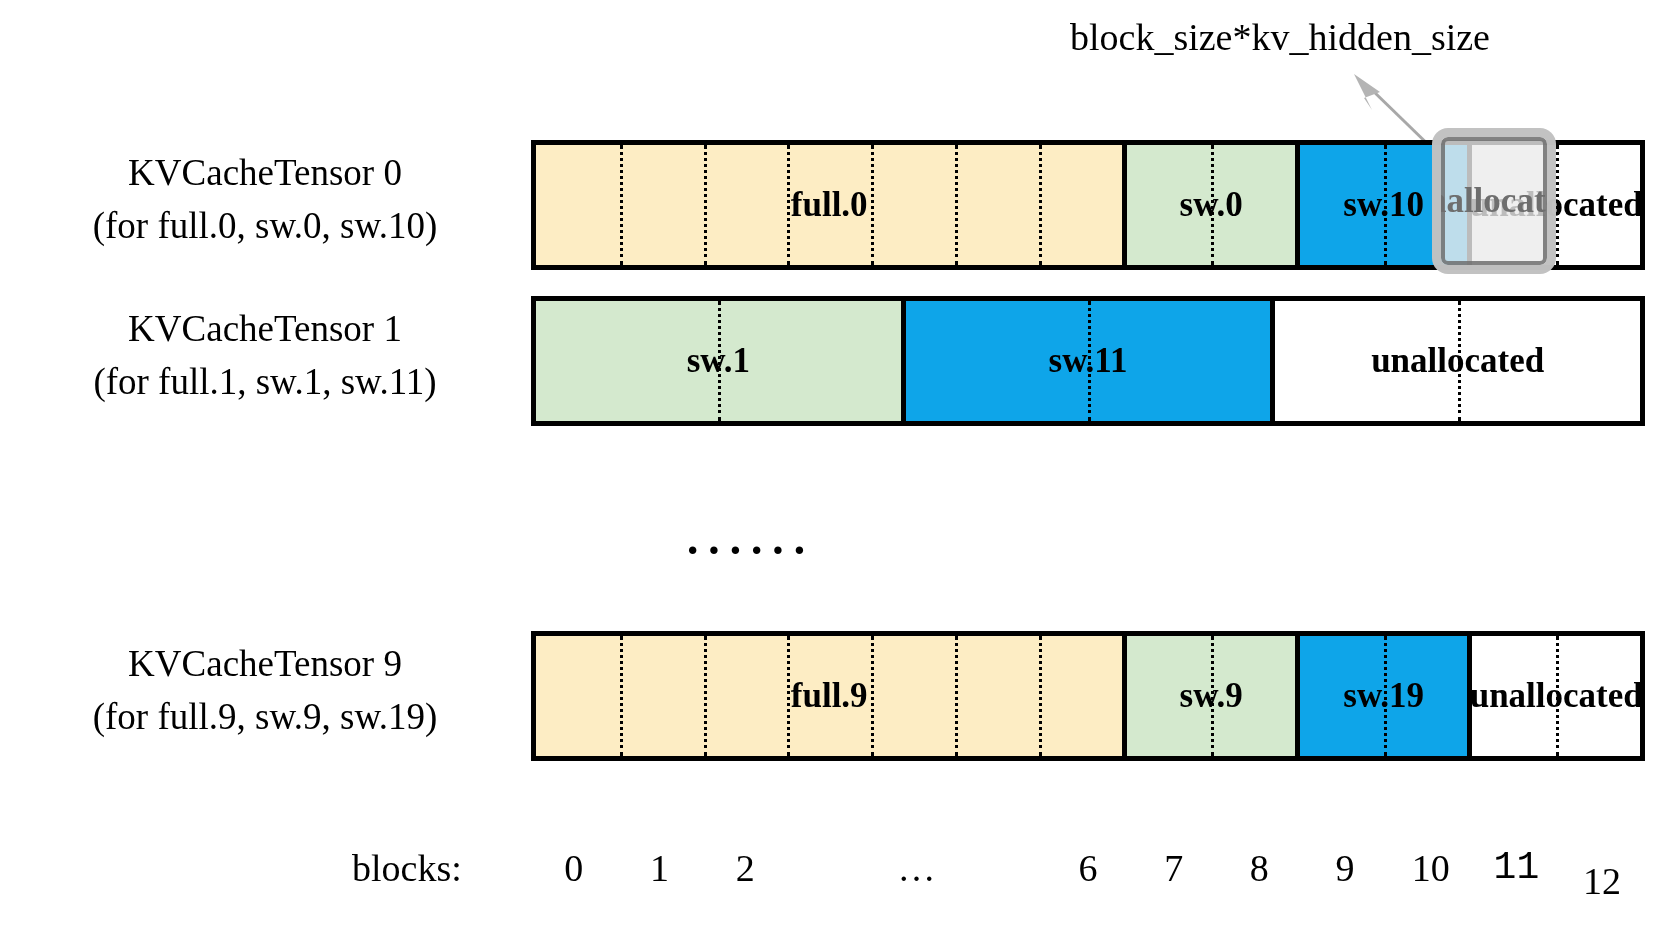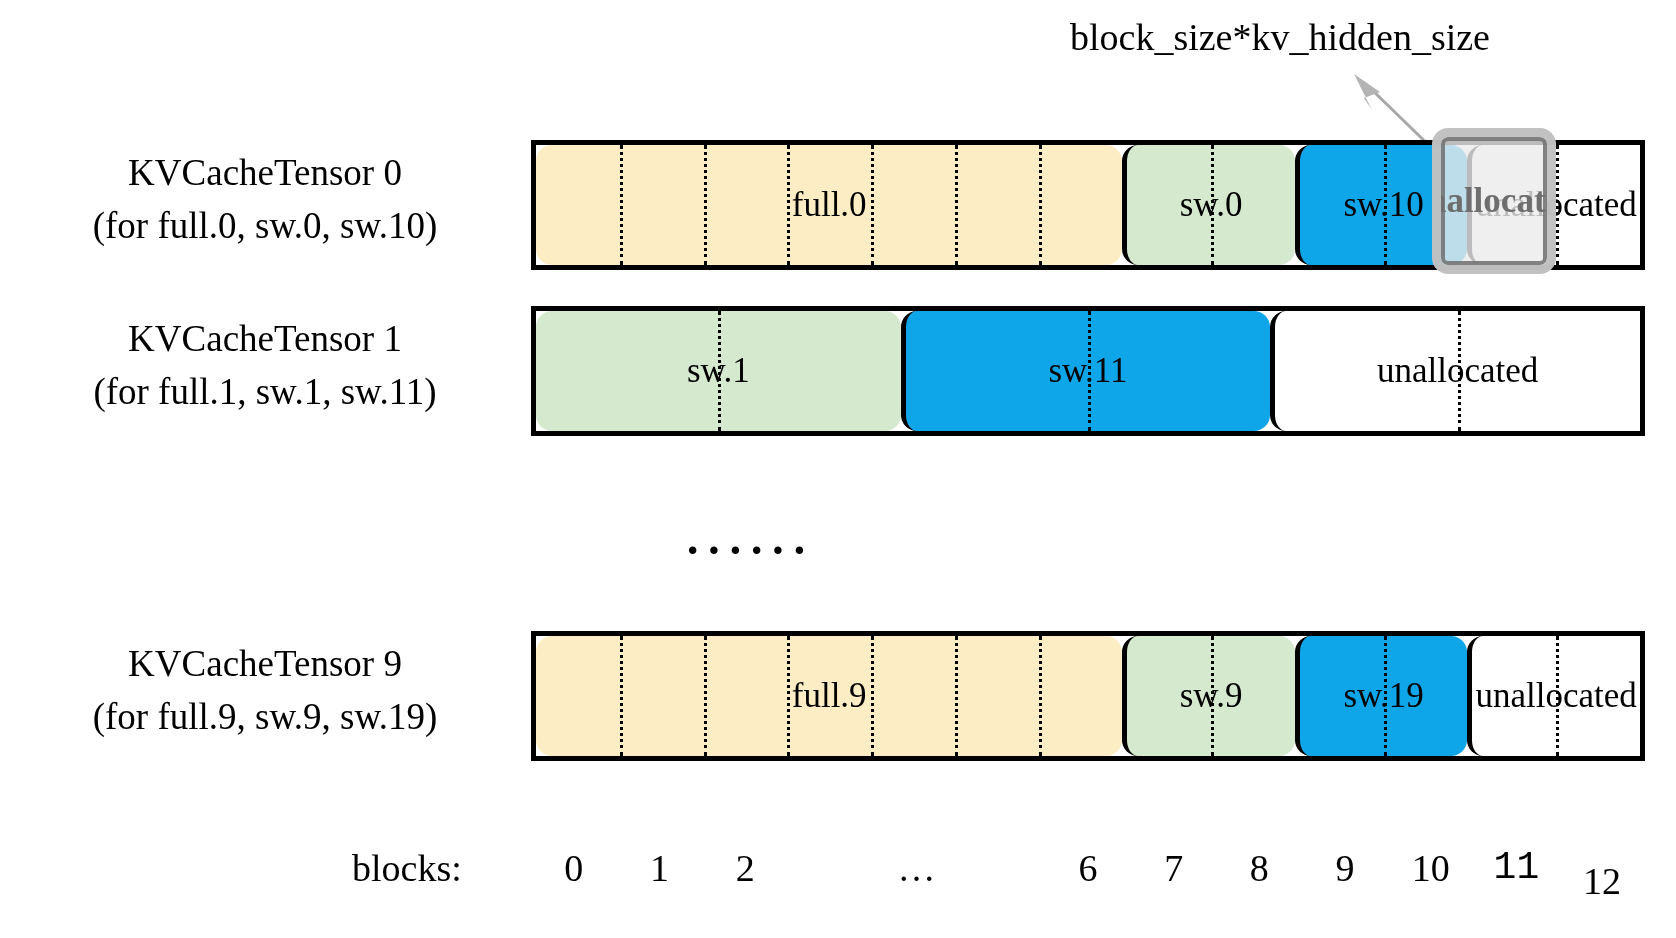--- a/index.html
+++ b/index.html
@@ -39,21 +39,21 @@
   }
 
   
   .tensor-row {
     position: absolute;
     left: 0;
     width: 1676px;
     height: 138px;
   }
   #row-0 { top: 134px; }
-  #row-1 { top: 300px; }
+  #row-1 { top: 290px; }
   #row-9 { top: 625px; }
 
   .row-label {
     position: absolute;
     left: 20px;
     top: 12px;
     width: 490px;
     text-align: center;
     font-size: 37px;
     line-height: 53px;
@@ -73,27 +73,26 @@
     background: #ffffff;
     display: flex;
     align-items: stretch;
   }
   .segment {
     position: relative;
     box-sizing: border-box;
     display: flex;
     align-items: center;
     justify-content: center;
-    font-weight: normal;
+    font-weight: bold;
     font-size: 35px;
     line-height: 38px;
     text-align: center;
     color: #000000;
     overflow: hidden;
-    border-radius: 16px;
   }
   .segment + .segment { border-left: 5px solid #000000; }
   .segment.full      { background: #FDEDC4; }
   .segment.sw-light  { background: #D4E9CE; justify-content: center; }
   .segment.sw-dark   { background: #0ea5e9; }
   .segment.unalloc   { background: #ffffff; }
   .segment .seg-text { position: relative; z-index: 2; padding: 0 2px; }
 
   
   .block-ticks {

